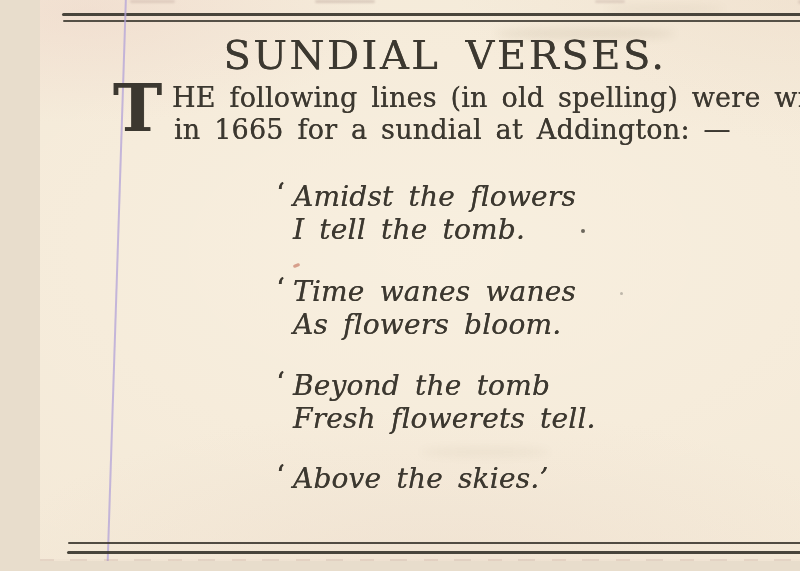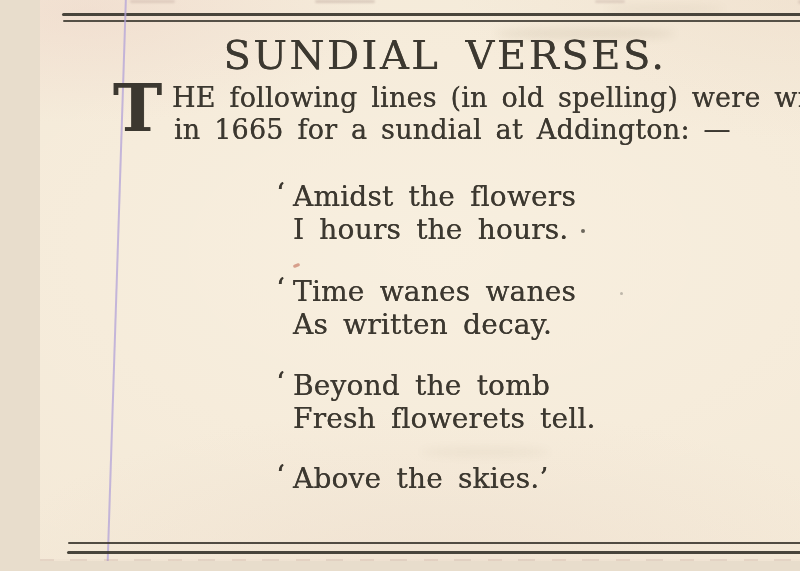--- a/index.html
+++ b/index.html
@@ -44,21 +44,21 @@
     position:absolute; left:73px; top:80px;
     font-size:66px; line-height:56px; font-weight:bold; letter-spacing:0;
   }
   .iline{position:absolute; font-size:27px; line-height:32px; letter-spacing:.2px; word-spacing:5px; white-space:nowrap;}
   .i1{left:132px; top:82px;}
   .i2{left:134px; top:114px;text-align:right;}
 
   .stanza{position:absolute; left:253px; font-size:28px; line-height:33px; letter-spacing:.2px; word-spacing:6px;}
   .st0{top:180px;} .st1{top:275px;} .st2{top:369px;} .st3{top:462px;}
   .stanza .q{position:absolute; left:-17px; top:-3px;}
-  .vl{white-space:nowrap;}
+  .vl{white-space:nowrap;font-style:italic;}
 
   
   .ghost{position:absolute; background:#7a6848; filter:blur(4px); border-radius:50%;}
   .g1{left:455px; top:27px; width:180px; height:13px; opacity:.10;}
   .g2{left:565px; top:5px;  width:120px; height:8px;  opacity:.07;}
   .g3{left:380px; top:446px; width:130px; height:12px; opacity:.05;}
 
   .speck{position:absolute;}
   .sp-dot{left:541px; top:229px; width:4px; height:4px; border-radius:50%; background:#49453c; opacity:.8;}
   .sp-red{left:253px; top:264px; width:7px; height:3px; border-radius:2px; background:#c26a55; opacity:.6; transform:rotate(-22deg);}
@@ -101,27 +101,27 @@
 
   <div>
     <span class="dropcap print">T</span>
     <div class="iline print i1">HE following lines (in old spelling) were written</div>
     <div class="iline print i2">in 1665 for a sundial at Addington: —</div>
   </div>
 
   <div class="stanza st0 print">
     <span class="q">‘</span>
     <div class="vl">Amidst the flowers</div>
-    <div class="vl">I hours the hours.</div>
+    <div class="vl">I tell the tomb.</div>
   </div>
 
   <div class="stanza st1 print">
     <span class="q">‘</span>
     <div class="vl">Time wanes wanes</div>
-    <div class="vl">As written decay.</div>
+    <div class="vl">As flowers bloom.</div>
   </div>
 
   <div class="stanza st2 print">
     <span class="q">‘</span>
     <div class="vl">Beyond the tomb</div>
     <div class="vl">Fresh flowerets tell.</div>
   </div>
 
   <div class="stanza st3 print">
     <span class="q">‘</span>

